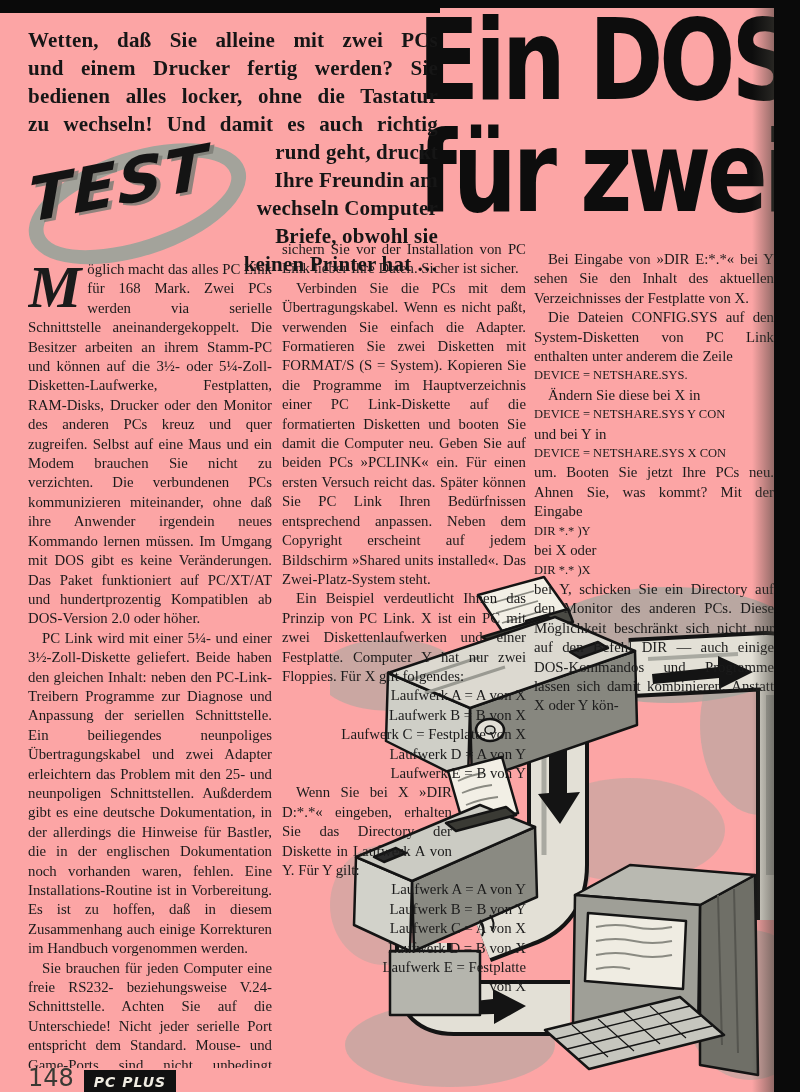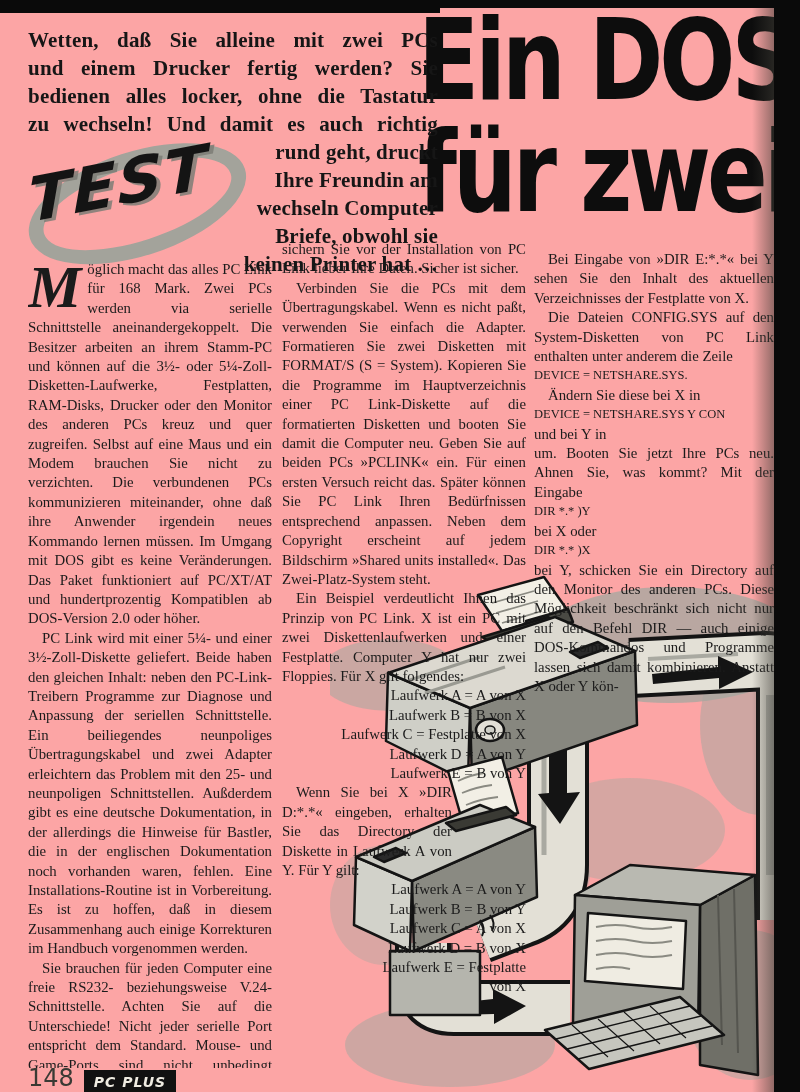--- a/index.html
+++ b/index.html
@@ -174,20 +174,21 @@
     <div class="drive-line indented">von X</div>
   </div>
 
   <div class="col" id="col3">
     <p class="para">Bei Eingabe von »DIR E:*.*« bei Y sehen Sie den Inhalt des aktuellen Verzeichnisses der Festplatte von X.</p>
     <p class="para">Die Dateien CONFIG.SYS auf den System-Disketten von PC Link enthalten unter anderem die Zeile</p>
     <div class="mono">DEVICE = NETSHARE.SYS.</div>
     <p class="para">Ändern Sie diese bei X in</p>
     <div class="mono">DEVICE = NETSHARE.SYS Y CON</div>
     <p class="para flow">und bei Y in</p>
+    <div class="mono">DEVICE = NETSHARE.SYS X CON</div>
     <p class="para flow">um. Booten Sie jetzt Ihre PCs neu. Ahnen Sie, was kommt? Mit der Eingabe</p>
     <div class="mono">DIR *.* )Y</div>
     <p class="para flow">bei X oder</p>
     <div class="mono">DIR *.* )X</div>
     <p class="para flow">bei Y, schicken Sie ein Directory auf den Monitor des anderen PCs. Diese Möglichkeit beschränkt sich nicht nur auf den Befehl DIR — auch einige DOS-Kommandos und Programme lassen sich damit kombinieren. Anstatt X oder Y kön-</p>
   </div>
 
   <div class="footer">
     <span class="page-num">148</span>
     <span class="mag-logo">PC PLUS</span>

